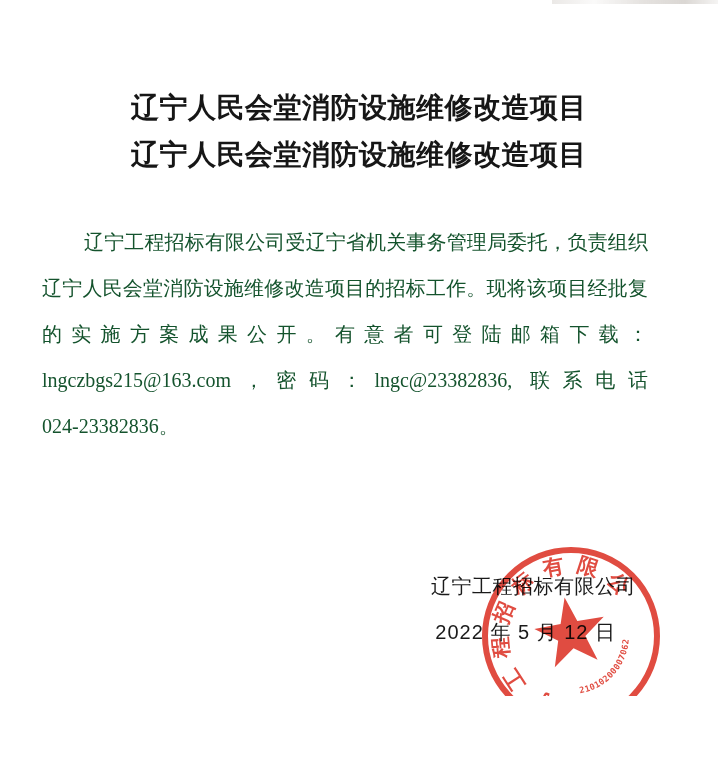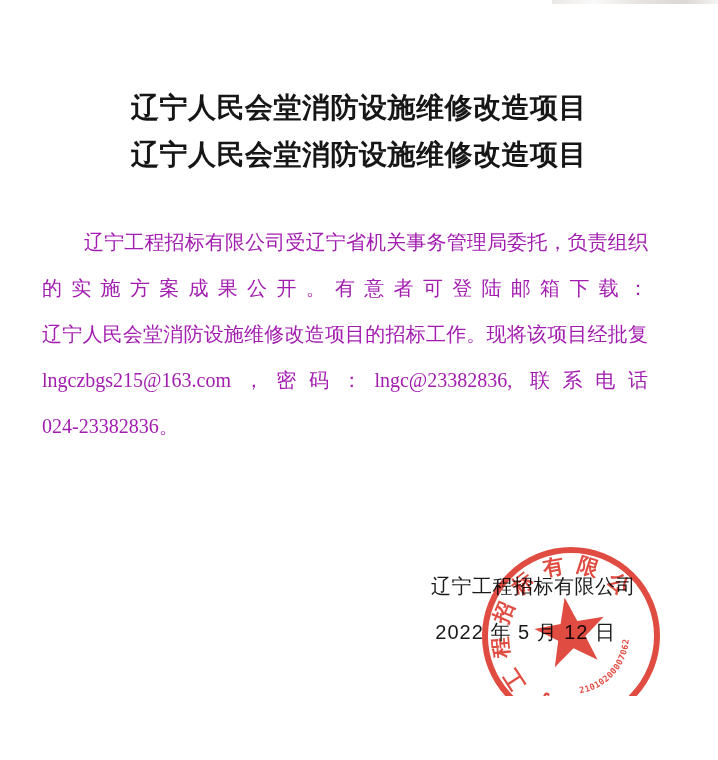--- a/index.html
+++ b/index.html
@@ -45,21 +45,21 @@
     letter-spacing: 0.5px;
     color: #161616;
   }
   .body-block {
     position: absolute;
     top: 219px;
     left: 42px;
     width: 606px;
     font-size: 20px;
     line-height: 46px;
-    color: #a21caf;
+    color: #14532d;
   }
   .body-line {
     text-align: justify;
     text-align-last: justify;
   }
   .body-line.indent {
     text-indent: 42px;
   }
   .body-line.last {
     text-align: left;
@@ -119,22 +119,22 @@
 
   <div class="scan-artifact"></div>
 
   <div class="title-block">
     <div class="title-line">辽宁人民会堂消防设施维修改造项目</div>
     <div class="title-line">辽宁人民会堂消防设施维修改造项目</div>
   </div>
 
   <div class="body-block">
     <div class="body-line indent">辽宁工程招标有限公司受辽宁省机关事务管理局委托，负责组织</div>
+    <div class="body-line">辽宁人民会堂消防设施维修改造项目的招标工作。现将该项目经批复</div>
     <div class="body-line">的实施方案成果公开。有意者可登陆邮箱下载：</div>
-    <div class="body-line">辽宁人民会堂消防设施维修改造项目的招标工作。现将该项目经批复</div>
     <div class="body-line mixed-sans">lngczbgs215@163.com，密码：lngc@23382836, 联系电话</div>
     <div class="body-line last mixed-sans">024-23382836。</div>
   </div>
 
   <div class="signature-line">辽宁工程招标有限公司</div>
 
   <div class="date-line">2022 年 5 月 12 日</div>
 
   <svg class="seal" viewBox="0 0 190 190" xmlns="http://www.w3.org/2000/svg">
     <defs>

